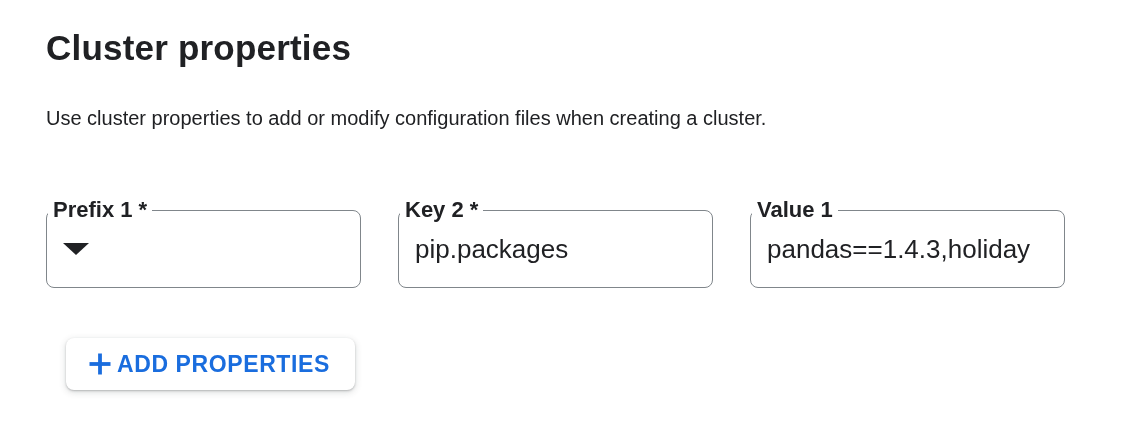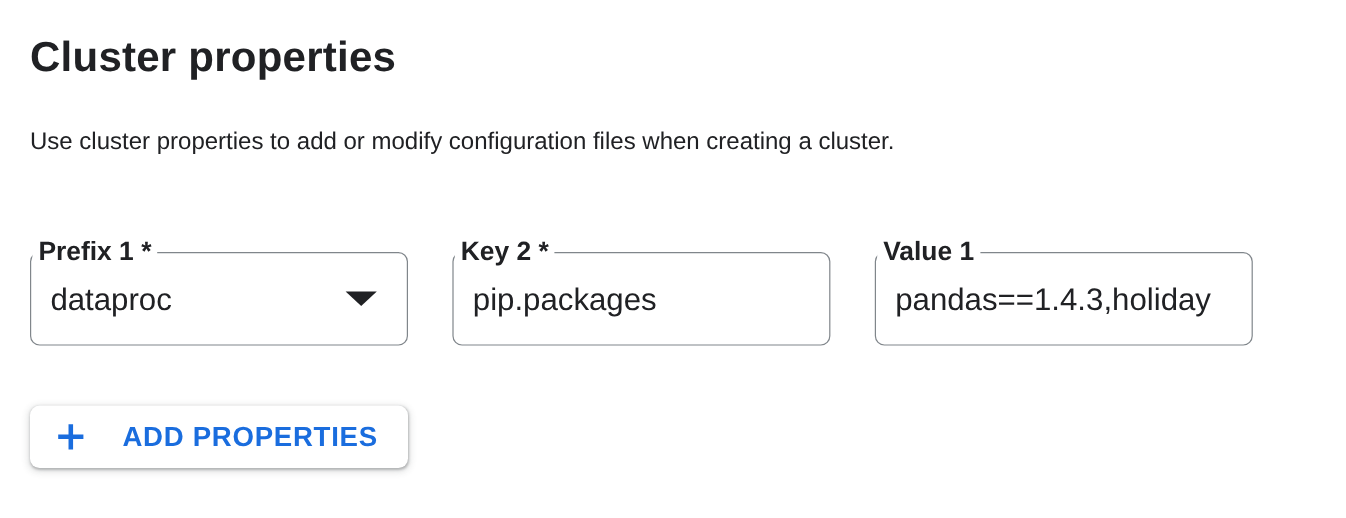--- a/index.html
+++ b/index.html
@@ -3,21 +3,21 @@
 <meta charset="utf-8">
 <style>
   * { box-sizing: border-box; margin: 0; padding: 0; }
   html, body {
     width: 1122px; height: 432px;
     background: #ffffff;
     font-family: "Liberation Sans", "DejaVu Sans", sans-serif;
     color: #202124;
     overflow: hidden;
   }
-  .container { padding: 27px 0 0 25px; }
+  .container { padding: 27px 0 0 46px; }
 
   .page-title {
     font-size: 35px;
     font-weight: 700;
     letter-spacing: 0.2px;
     color: #202124;
     line-height: 42px;
   }
   .page-desc {
     margin-top: 36px;
@@ -87,29 +87,30 @@
     width: 0; height: 0;
     border-left: 13px solid transparent;
     border-right: 13px solid transparent;
     border-top: 12px solid #202124;
   }
 
   .add-btn {
     margin-top: 50px;
     display: inline-flex;
     align-items: center;
-    gap: 30px;
+    gap: 4px;
     height: 52px;
     padding: 0 25px 0 21px;
     background: #ffffff;
     border: none;
     border-radius: 8px;
     box-shadow: 0 1px 2px rgba(60,64,67,.30), 0 2px 6px 1px rgba(60,64,67,.15);
     cursor: pointer;
     font-family: "Liberation Sans", "DejaVu Sans", sans-serif;
+    margin-left: 20px;
   }
   .add-btn .btn-label {
     font-size: 23px;
     font-weight: 600;
     letter-spacing: 0.6px;
     color: #1a6dde;
     line-height: 1;
     white-space: nowrap;
   }
   .plus-icon { display: block; }
@@ -121,21 +122,20 @@
 
   <h1 class="page-title">Cluster properties</h1>
 
   <p class="page-desc">Use cluster properties to add or modify configuration files when creating a cluster.</p>
 
   <div class="fields-row">
 
     <div class="field">
       <span class="float-label">Prefix 1 *</span>
       <div class="select-box" role="button" tabindex="0">
-        <span class="select-value">dataproc</span>
         <span class="caret-down"></span>
       </div>
     </div>
 
     <div class="field">
       <span class="float-label">Key 2 *</span>
       <input type="text" value="pip.packages" style="">
     </div>
 
     <div class="field">

